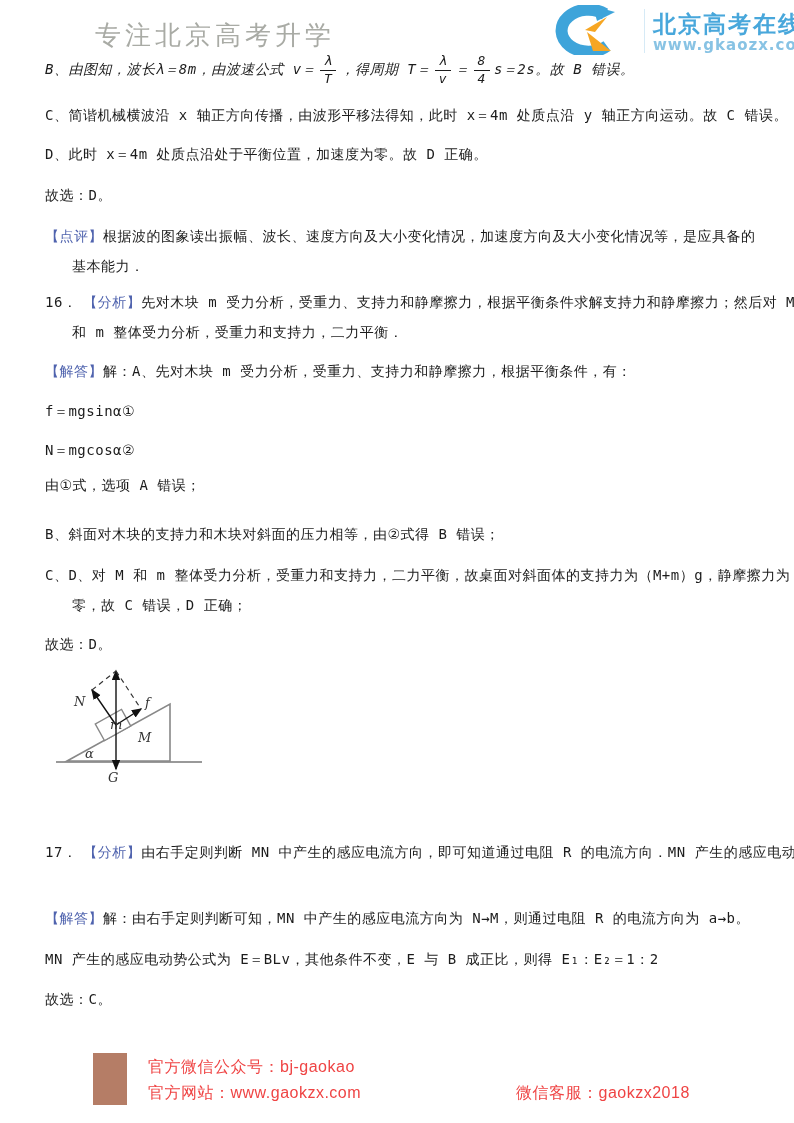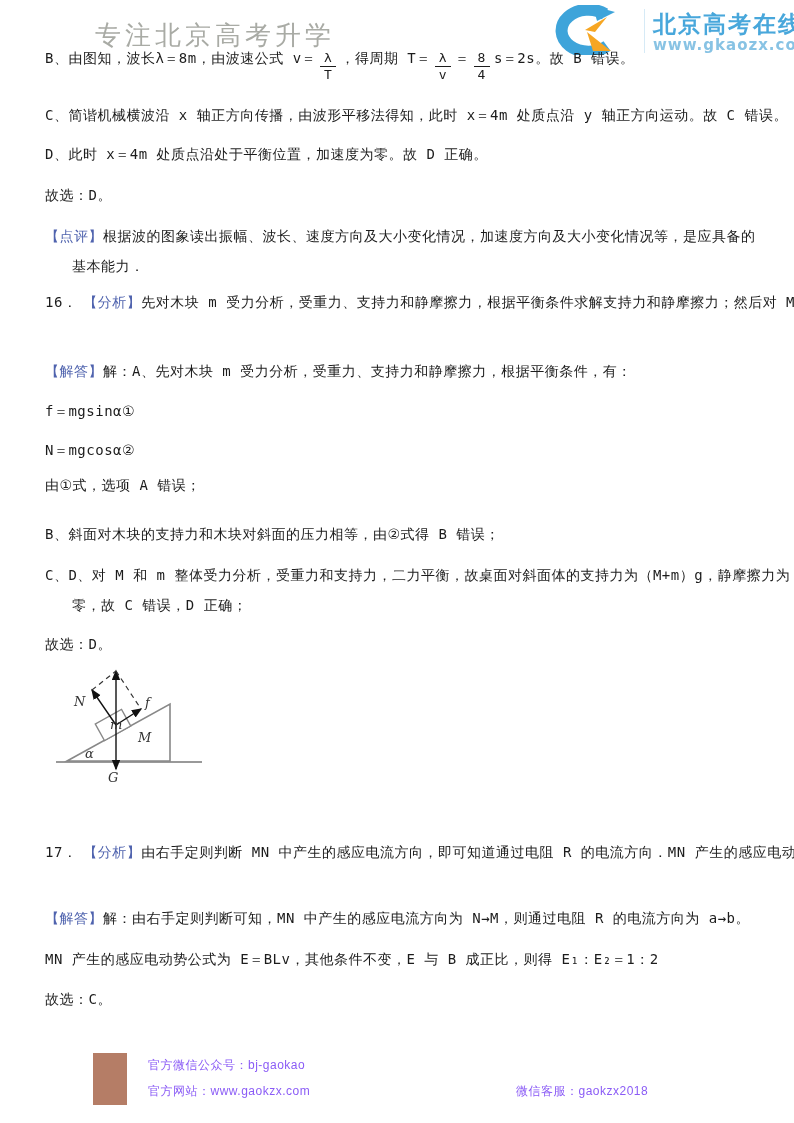--- a/index.html
+++ b/index.html
@@ -28,31 +28,31 @@
     position:absolute; left:110px; top:31px; white-space:nowrap;
     font-size:15px; font-weight:bold; color:#88c3e4; letter-spacing:1px;
     font-family:"DejaVu Sans","Liberation Sans",sans-serif;
   }
   
   .tline { position:absolute; left:45px; white-space:nowrap; letter-spacing:0.5px; }
   .cont  { left:72px; }
   .lbl   { color:#4f63ae; }
   .qnum  { margin-right:6px;text-align:right; }
   
-  .fline { position:absolute; left:45px; top:50px; height:40px; display:flex; white-space:nowrap; letter-spacing:0.5px; }
+  .fline { position:absolute; left:45px; top:50px; height:40px; display:flex; align-items:center; white-space:nowrap; letter-spacing:0.5px;font-style:italic; }
   .frac  { display:inline-flex; flex-direction:column; align-items:center; margin:0 4px; font-size:13px; line-height:1.25; }
   .frac .num { border-bottom:1px solid #1c1c1c; padding:0 4px; }
   .frac .den { padding:0 4px; }
   
   .diagram { position:absolute; left:50px; top:658px; }
   .diagram text { font-family:"DejaVu Serif","Liberation Serif",serif; font-style:italic; font-size:13px; fill:#333; }
   
   .footer-rect { position:absolute; left:93px; top:1053px; width:34px; height:52px; background:#b57d66; }
   .fline-txt {
-    position:absolute; white-space:nowrap; color:#8b5cf6; font-size:12px;
+    position:absolute; white-space:nowrap; color:#ef4444; font-size:16px;
     font-family:"Liberation Sans","DejaVu Sans",sans-serif; letter-spacing:0.5px;
   }
 </style>
 </head>
 <body>
 
 <div class="page">
 
   <div class="slogan">专注北京高考升学</div>
 
@@ -92,20 +92,21 @@
   <div class="tline" style="top:187px">故选：D。</div>
 
   <div class="tline" style="top:228px">
     <span class="lbl">【点评】</span><span>根据波的图象读出振幅、波长、速度方向及大小变化情况，加速度方向及大小变化情况等，是应具备的</span>
   </div>
   <div class="tline cont" style="top:258px">基本能力．</div>
 
   <div class="tline" style="top:294px">
     <span class="qnum">16．</span><span class="lbl">【分析】</span><span>先对木块 m 受力分析，受重力、支持力和静摩擦力，根据平衡条件求解支持力和静摩擦力；然后对 M</span>
   </div>
+  <div class="tline cont" style="top:324px">和 m 整体受力分析，受重力和支持力，二力平衡．</div>
 
   <div class="tline" style="top:363px">
     <span class="lbl">【解答】</span><span>解：A、先对木块 m 受力分析，受重力、支持力和静摩擦力，根据平衡条件，有：</span>
   </div>
 
   <div class="tline" style="top:403px">f＝mgsinα①</div>
   <div class="tline" style="top:442px">N＝mgcosα②</div>
   <div class="tline" style="top:477px">由①式，选项 A 错误；</div>
   <div class="tline" style="top:526px">B、斜面对木块的支持力和木块对斜面的压力相等，由②式得 B 错误；</div>
   <div class="tline" style="top:567px">C、D、对 M 和 m 整体受力分析，受重力和支持力，二力平衡，故桌面对斜面体的支持力为（M+m）g，静摩擦力为</div>

